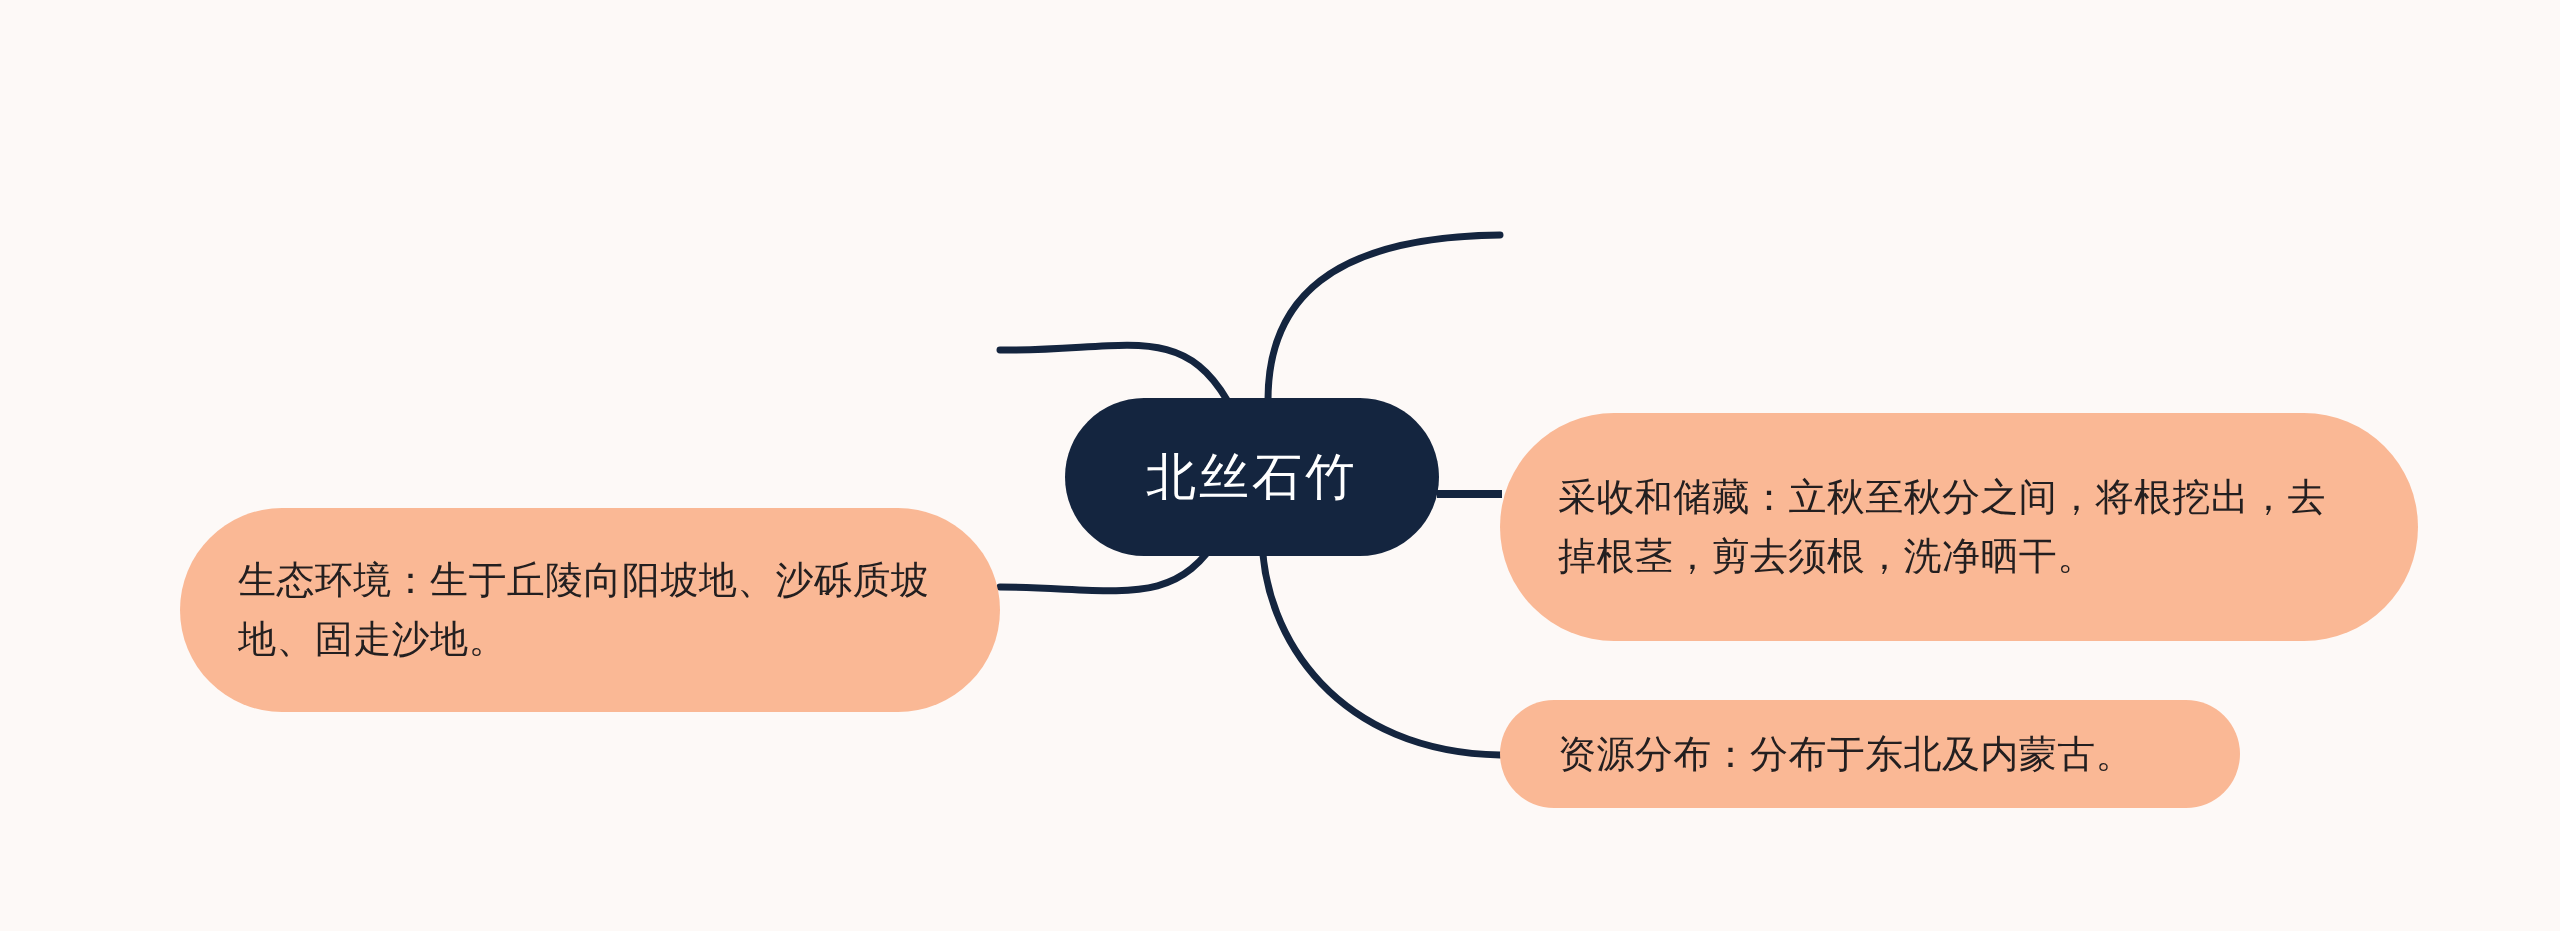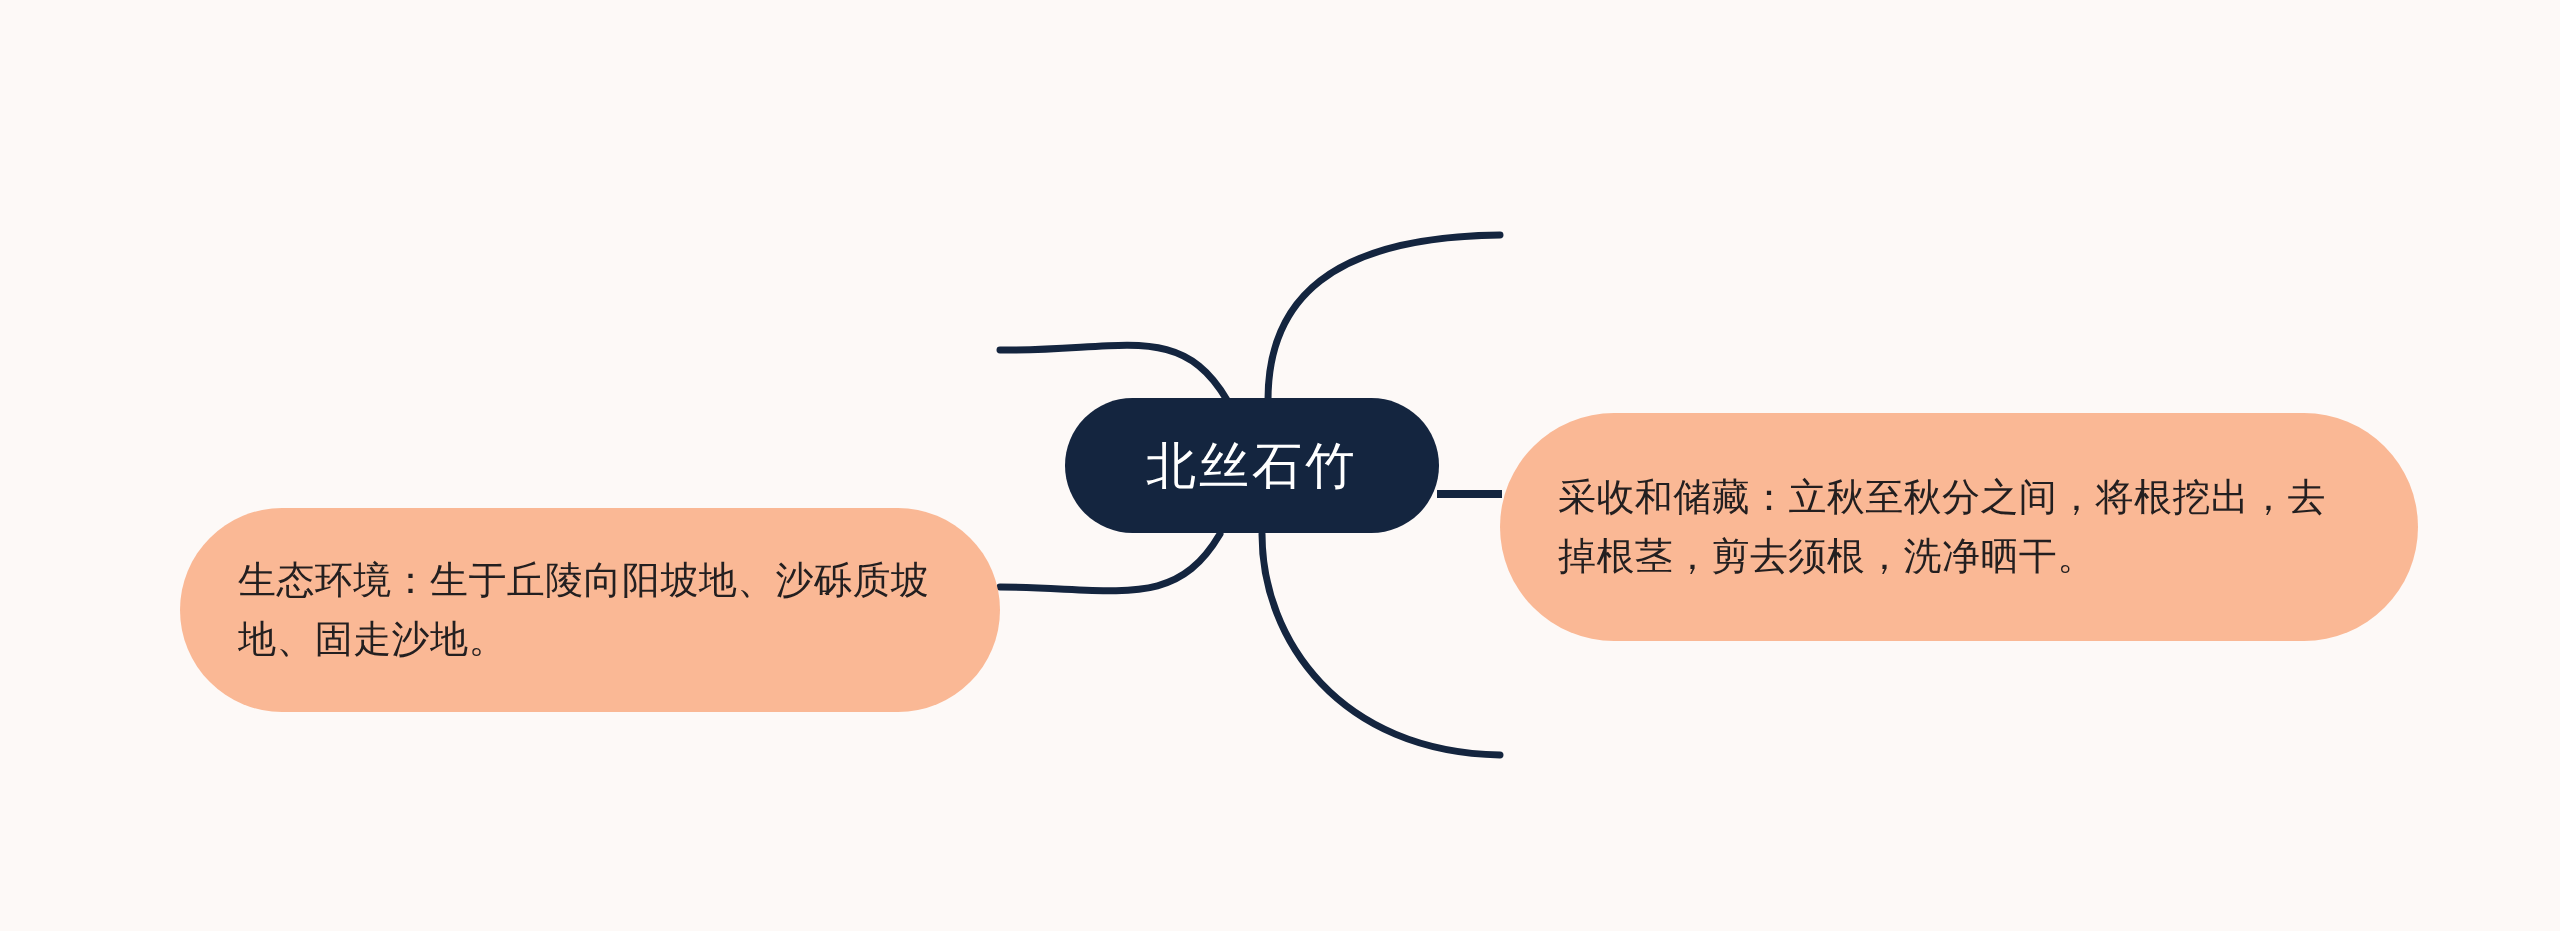--- a/index.html
+++ b/index.html
@@ -61,21 +61,21 @@
     color: #FFFFFF;
     text-align: center;
     letter-spacing: 3px;
   }
 
   
   #node-center {
     left: 1065px;
     top: 398px;
     width: 374px;
-    height: 135px;
+    height: 158px;
   }
 
   
   #node-right-1 {
     left: 1500px;
     top: 148px;
     width: 840px;
     height: 162px;
     padding: 0 58px;
   }
@@ -130,19 +130,22 @@
 
   <div class="node center-node" id="node-center">
     <span class="node-text">北丝石竹</span>
   </div>
 
 
   <div class="node branch-node" id="node-right-2">
     <span class="node-text">采收和储藏：立秋至秋分之间，将根挖出，去掉根茎，剪去须根，洗净晒干。</span>
   </div>
 
+  <div class="node branch-node" id="node-right-3">
+    <span class="node-text">资源分布：分布于东北及内蒙古。</span>
+  </div>
 
 
   <div class="node branch-node" id="node-left-2">
     <span class="node-text">生态环境：生于丘陵向阳坡地、沙砾质坡地、固走沙地。</span>
   </div>
 
 </div>
 
 </body></html>

